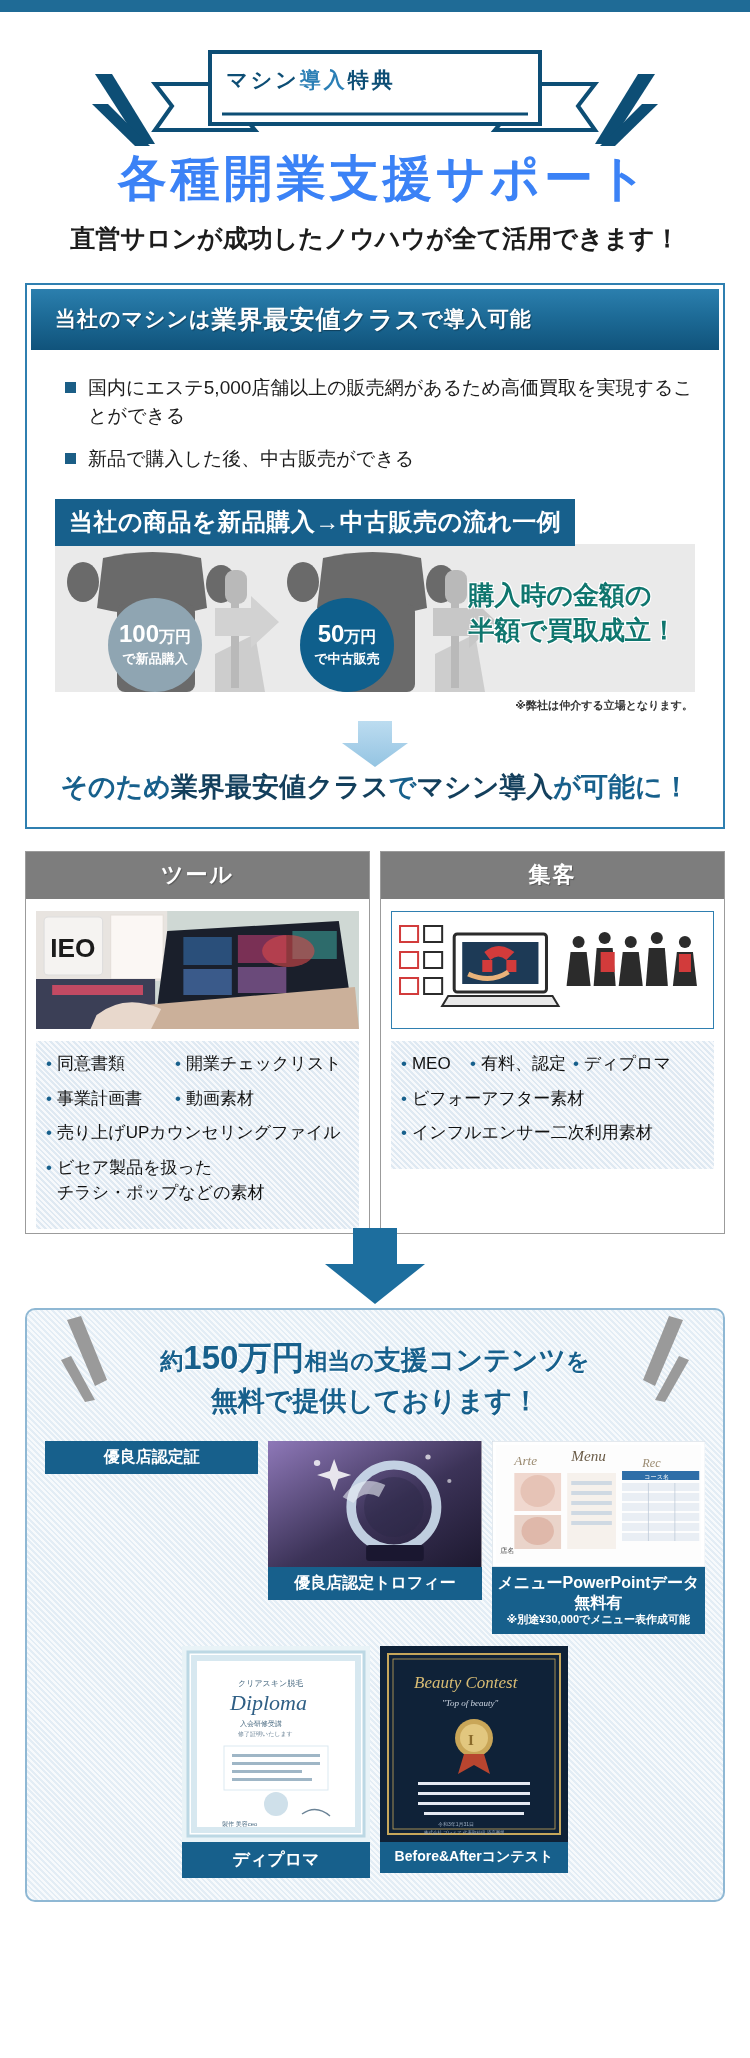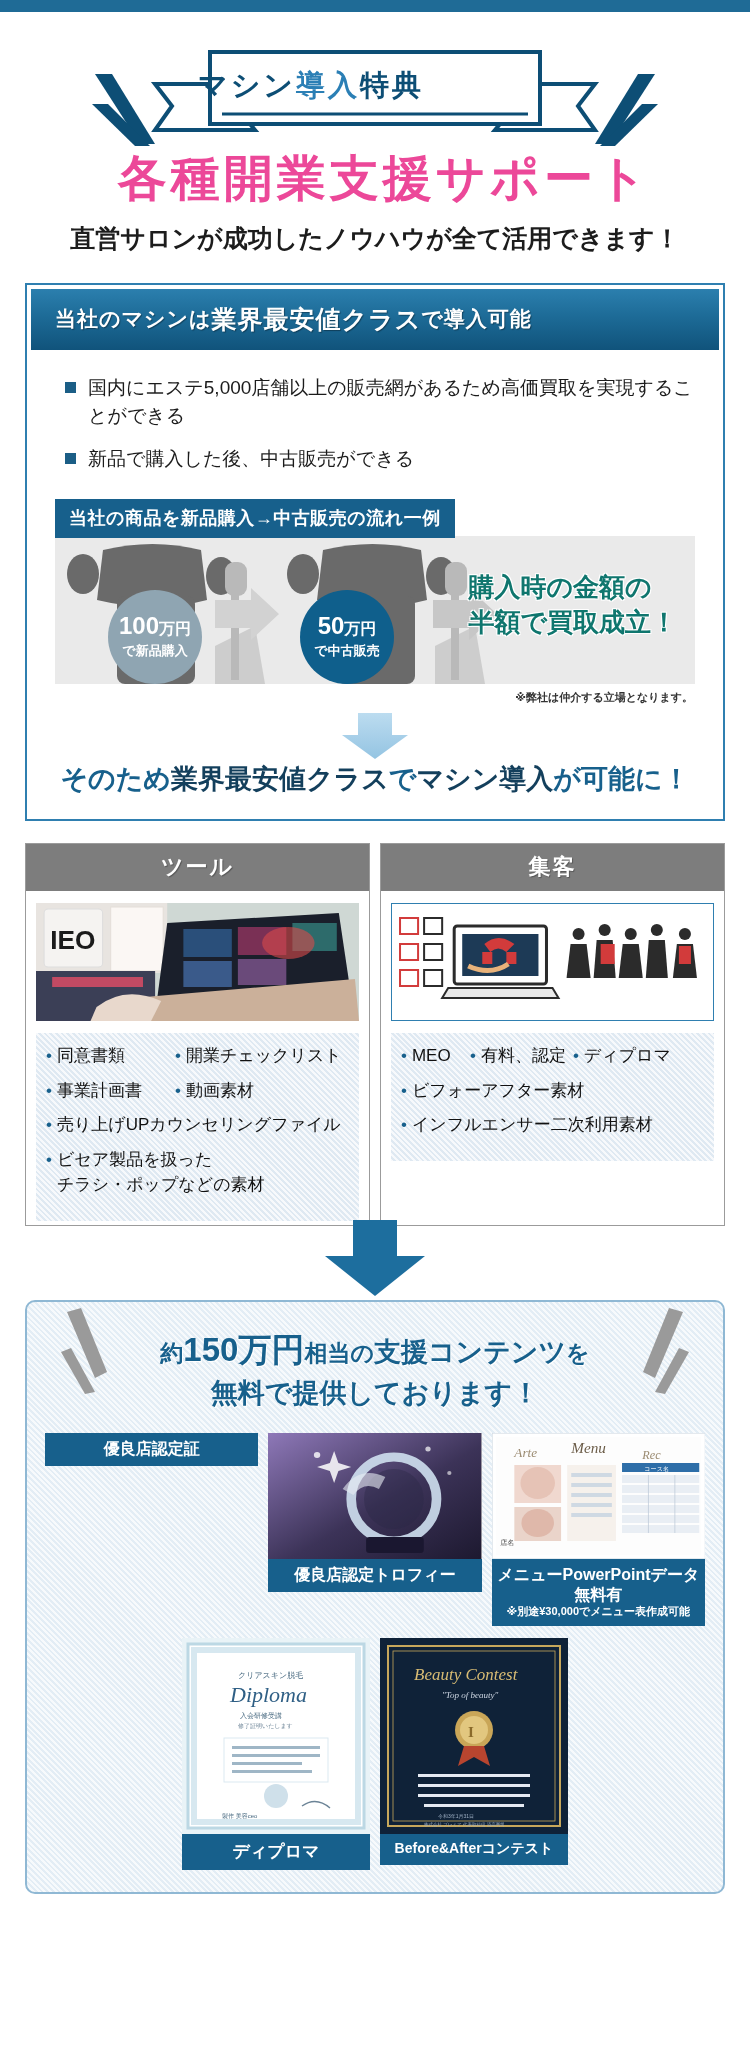--- a/index.html
+++ b/index.html
@@ -17,31 +17,31 @@
 
   
   .ribbon-wrap {
     position: relative; width: 750px; height: 112px;
     margin-top: 22px;
   }
   .ribbon-svg { position: absolute; left: 0; top: 0; }
   .ribbon-label {
     position: absolute; left: 0; top: 32px; width: 622px;
     text-align: center;
-    font-size: 29px; font-weight: 700; letter-spacing: 3px;
+    font-size: 21px; font-weight: 700; letter-spacing: 3px;
     color: #0d4e75;
   }
   .ribbon-label .hl { color: #2b7fb5; }
 
   .main-title {
     text-align: center;
     font-size: 49px;
     font-weight: 700;
     letter-spacing: 4px;
-    color: #ec4899;
+    color: #3b82f6;
     margin-top: 6px;
     line-height: 1.1;
     text-shadow: 0 1px 0 #ffffff;
     margin-left: 19px;
   }
   .sub-title {
     text-align: center;
     font-size: 25px;
     font-weight: 700;
     letter-spacing: 0px;
@@ -72,21 +72,21 @@
     width: 11px; height: 11px; background: #1b5e86;
     margin-right: 12px; margin-top: 8px; flex: 0 0 auto;
   }
   .bullet-text { font-size: 19px; line-height: 1.5; color: #1b1b1b; }
 
   
   .flow-wrap { margin: 6px 28px 0 28px; position: relative; }
   .flow-tag {
     display: inline-block;
     background: #17608c; color: #fff;
-    font-size: 18px; font-weight: 700; letter-spacing: 0.5px;
+    font-size: 24px; font-weight: 700; letter-spacing: 0.5px;
     padding: 7px 14px 8px 14px;
     position: relative; z-index: 4;
   }
   .flow-panel {
     background: #eaeaea;
     height: 148px;
     margin-top: -2px;
     position: relative;
     overflow: hidden;
   }

